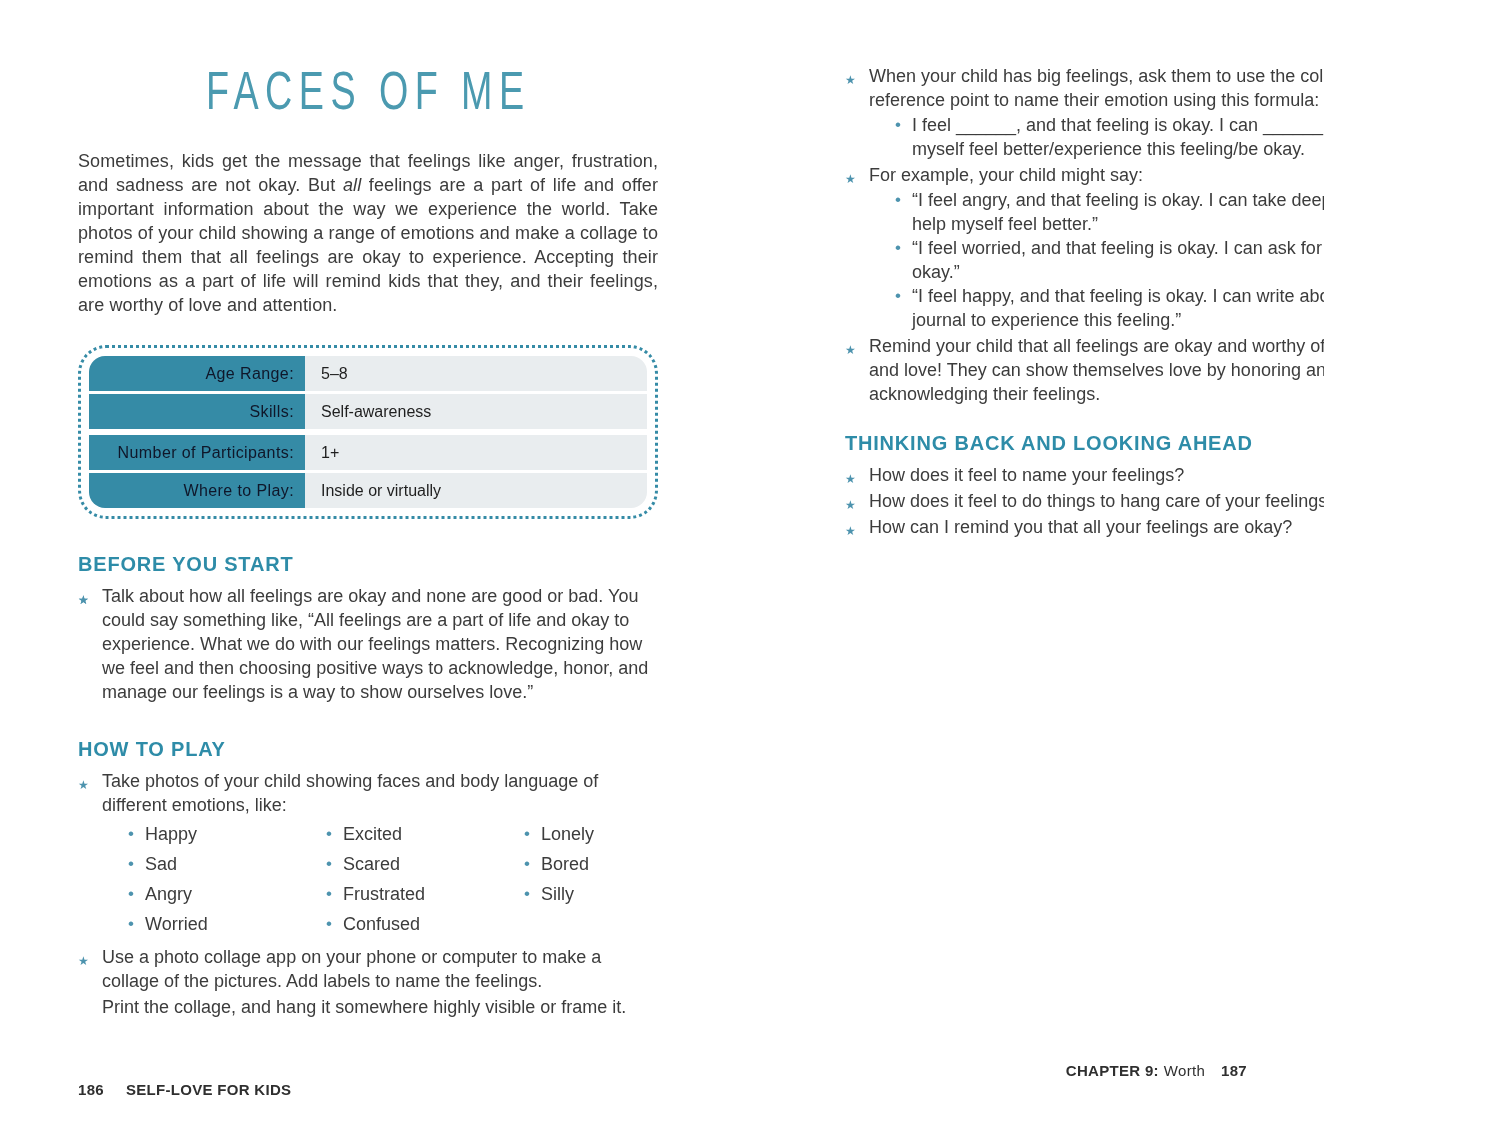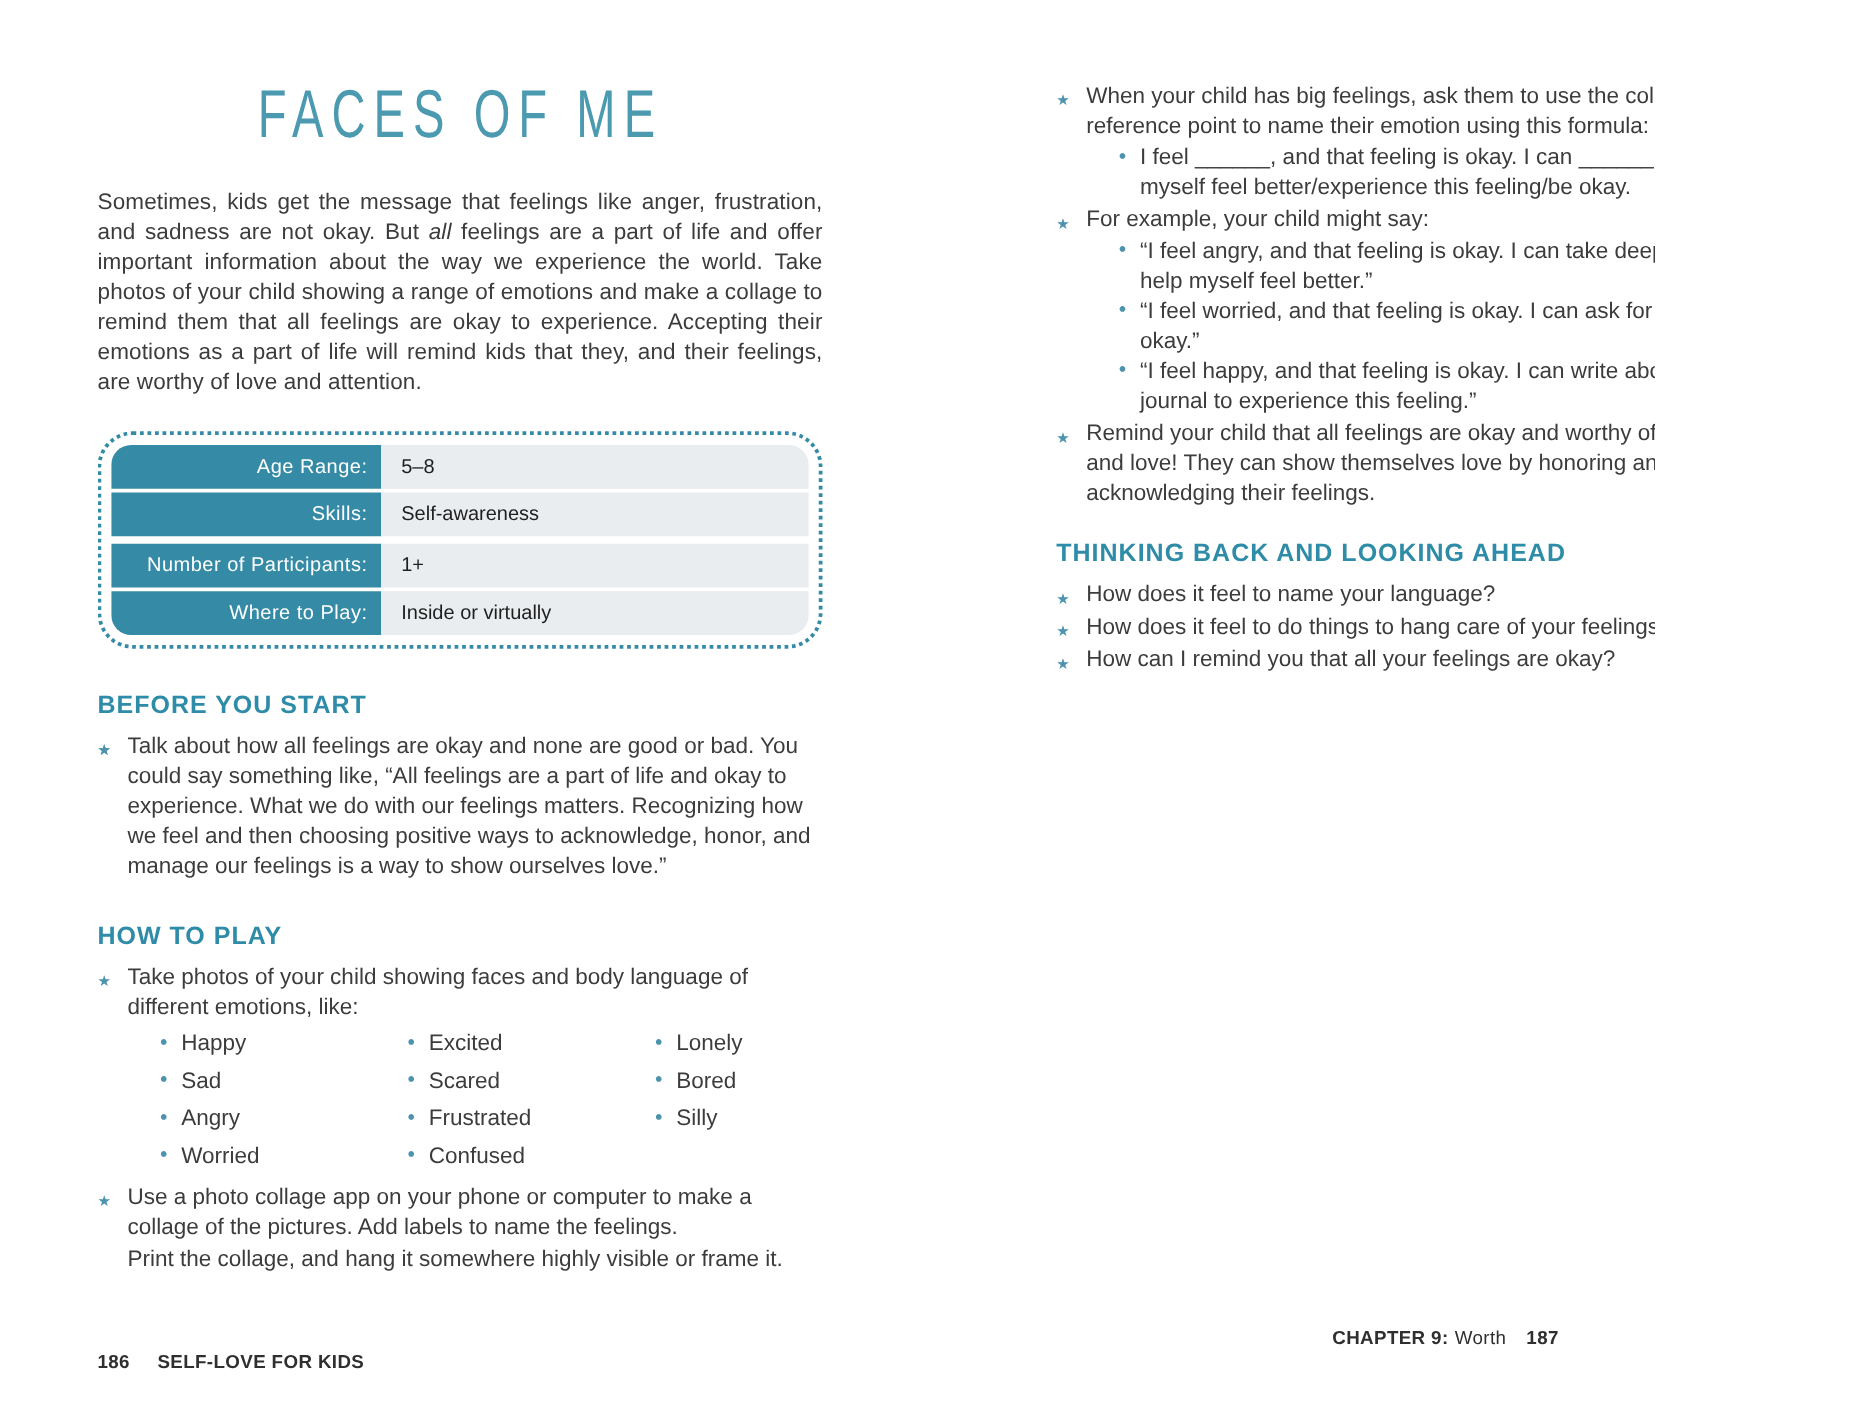--- a/index.html
+++ b/index.html
@@ -48,21 +48,21 @@
   .infobox {
     border-radius: 16px;
     overflow: hidden;
   }
   .ib-row { display: flex; align-items: stretch; }
   .ib-row + .ib-row { border-top: 3px solid #ffffff; }
   .ib-label {
     width: 216px;
     flex: 0 0 216px;
     background: #358BA6;
-    color: #ffffff;
+    color: #0f172a;
     font-size: 16px;
     letter-spacing: 0.4px;
     text-align: right;
     padding: 7px 11px 7px 18px;
     box-sizing: border-box;
     white-space: nowrap;
     display: flex;
     align-items: center;
     justify-content: flex-end;
   }
@@ -251,21 +251,21 @@
       <li class="star-li">
         <span class="star">★</span>
         <span>Remind your child that all feelings are okay and worthy of attention and love! They can show themselves love by honoring and acknowledging their feelings.</span>
       </li>
     </ul>
 
     <div class="sec-heading">THINKING BACK AND LOOKING AHEAD</div>
     <ul class="star-list">
       <li class="star-li">
         <span class="star">★</span>
-        <span>How does it feel to name your language?</span>
+        <span>How does it feel to name your feelings?</span>
       </li>
       <li class="star-li">
         <span class="star">★</span>
         <span>How does it feel to do things to hang care of your feelings?</span>
       </li>
       <li class="star-li">
         <span class="star">★</span>
         <span>How can I remind you that all your feelings are okay?</span>
       </li>
     </ul>

